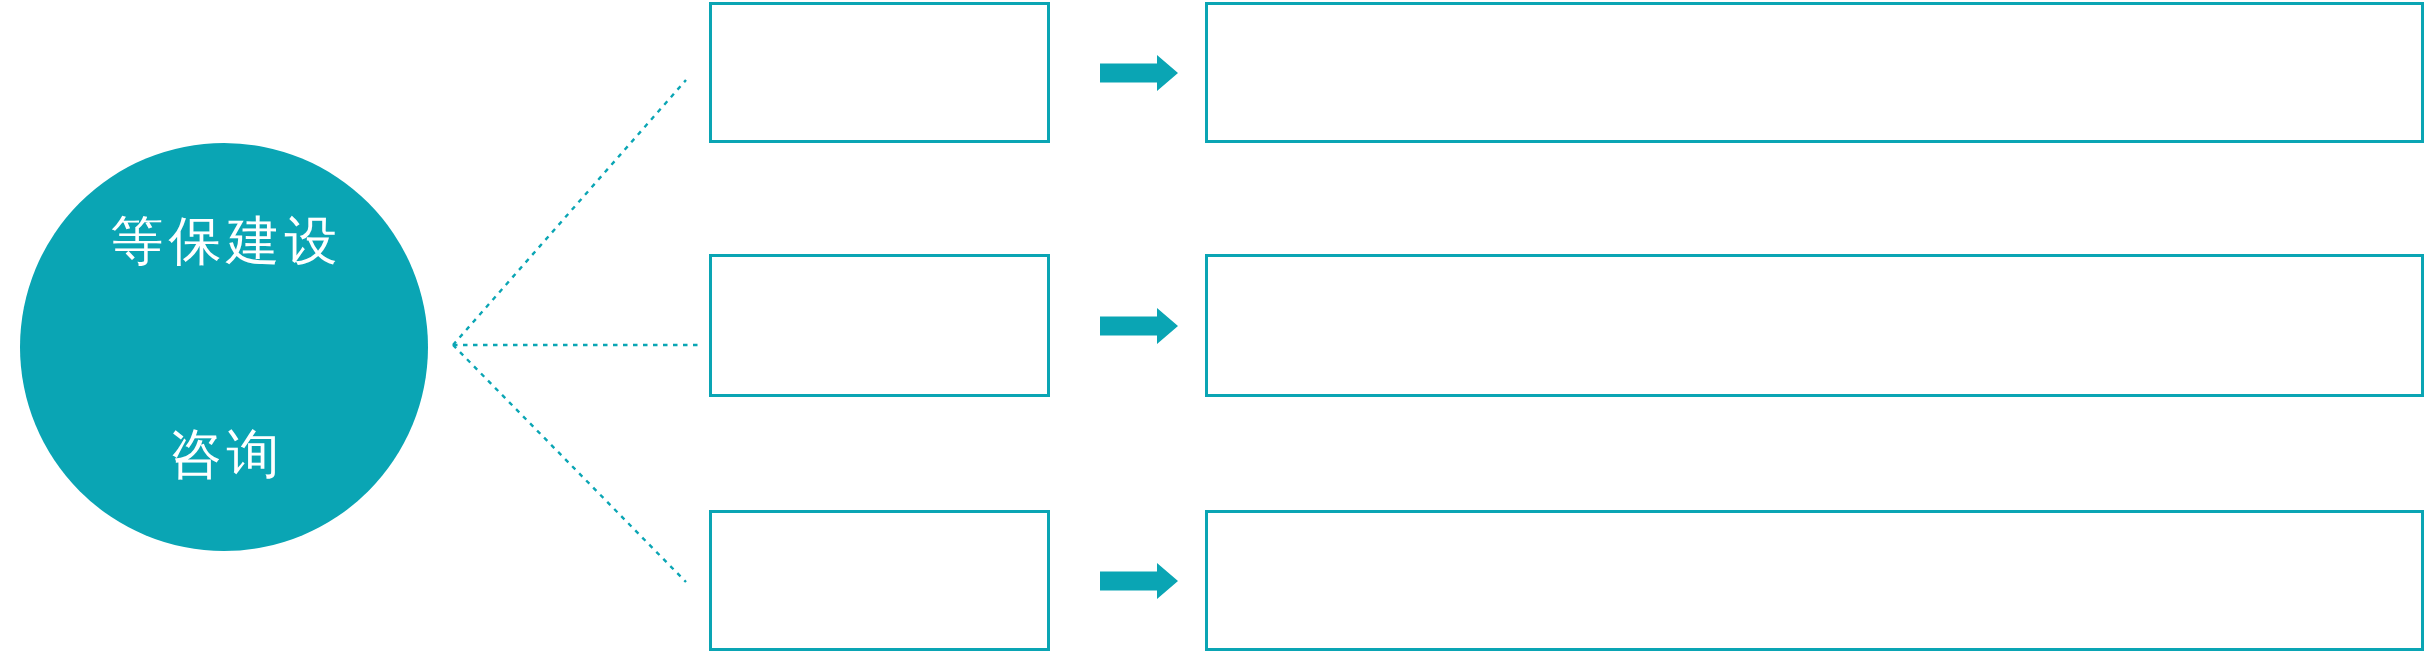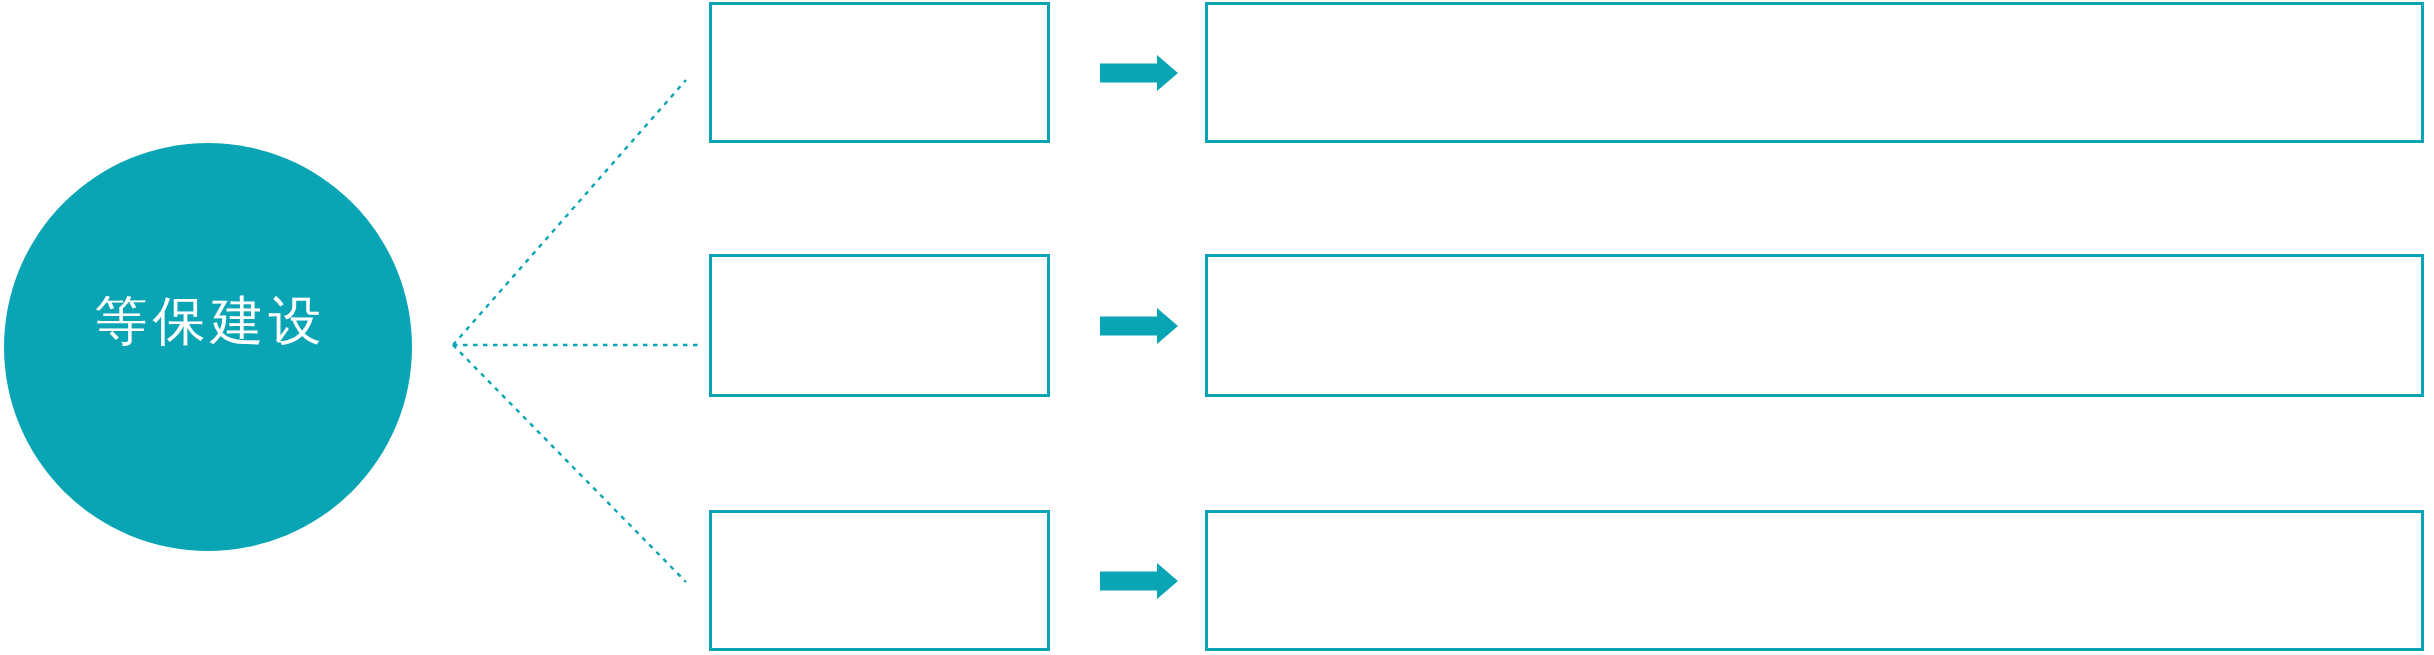--- a/index.html
+++ b/index.html
@@ -24,27 +24,28 @@
     pointer-events: none;
   }
   .connectors polyline {
     fill: none;
     stroke: var(--accent, #0aa5b4);
     stroke-width: 2.4;
     stroke-dasharray: 4.5 5.5;
   }
   .root-circle {
     position: absolute;
-    left: 4px;
+    left: 20px;
     top: 143px;
     width: 408px;
     height: 408px;
     border-radius: 50%;
     background: var(--accent, #0aa5b4);
     display: flex;
+    align-items: center;
     justify-content: center;
   }
   .root-circle .label {
     color: var(--node-text, #ffffff);
     font-size: 53px;
     line-height: 71px;
     font-weight: 300;
     letter-spacing: 5px;
     text-indent: 5px;
     text-align: center;
@@ -87,20 +88,21 @@
 
   <svg class="connectors" viewBox="0 0 2434 655" xmlns="http://www.w3.org/2000/svg">
     <polyline points="453,345 686,80"></polyline>
     <polyline points="453,345 701,345"></polyline>
     <polyline points="453,345 686,582"></polyline>
   </svg>
 
   <div class="root-circle">
     <div class="label">
       <span>等保建设</span>
+      <span>咨询</span>
     </div>
   </div>
 
   <div class="box branch-box row1"></div>
   <div class="box branch-box row2"></div>
   <div class="box branch-box row3"></div>
 
   <div class="arrow a1">
     <svg viewBox="0 0 78 36" xmlns="http://www.w3.org/2000/svg">
       <polygon points="0,8.5 57,8.5 57,0 78,18 57,36 57,27.5 0,27.5"></polygon>

